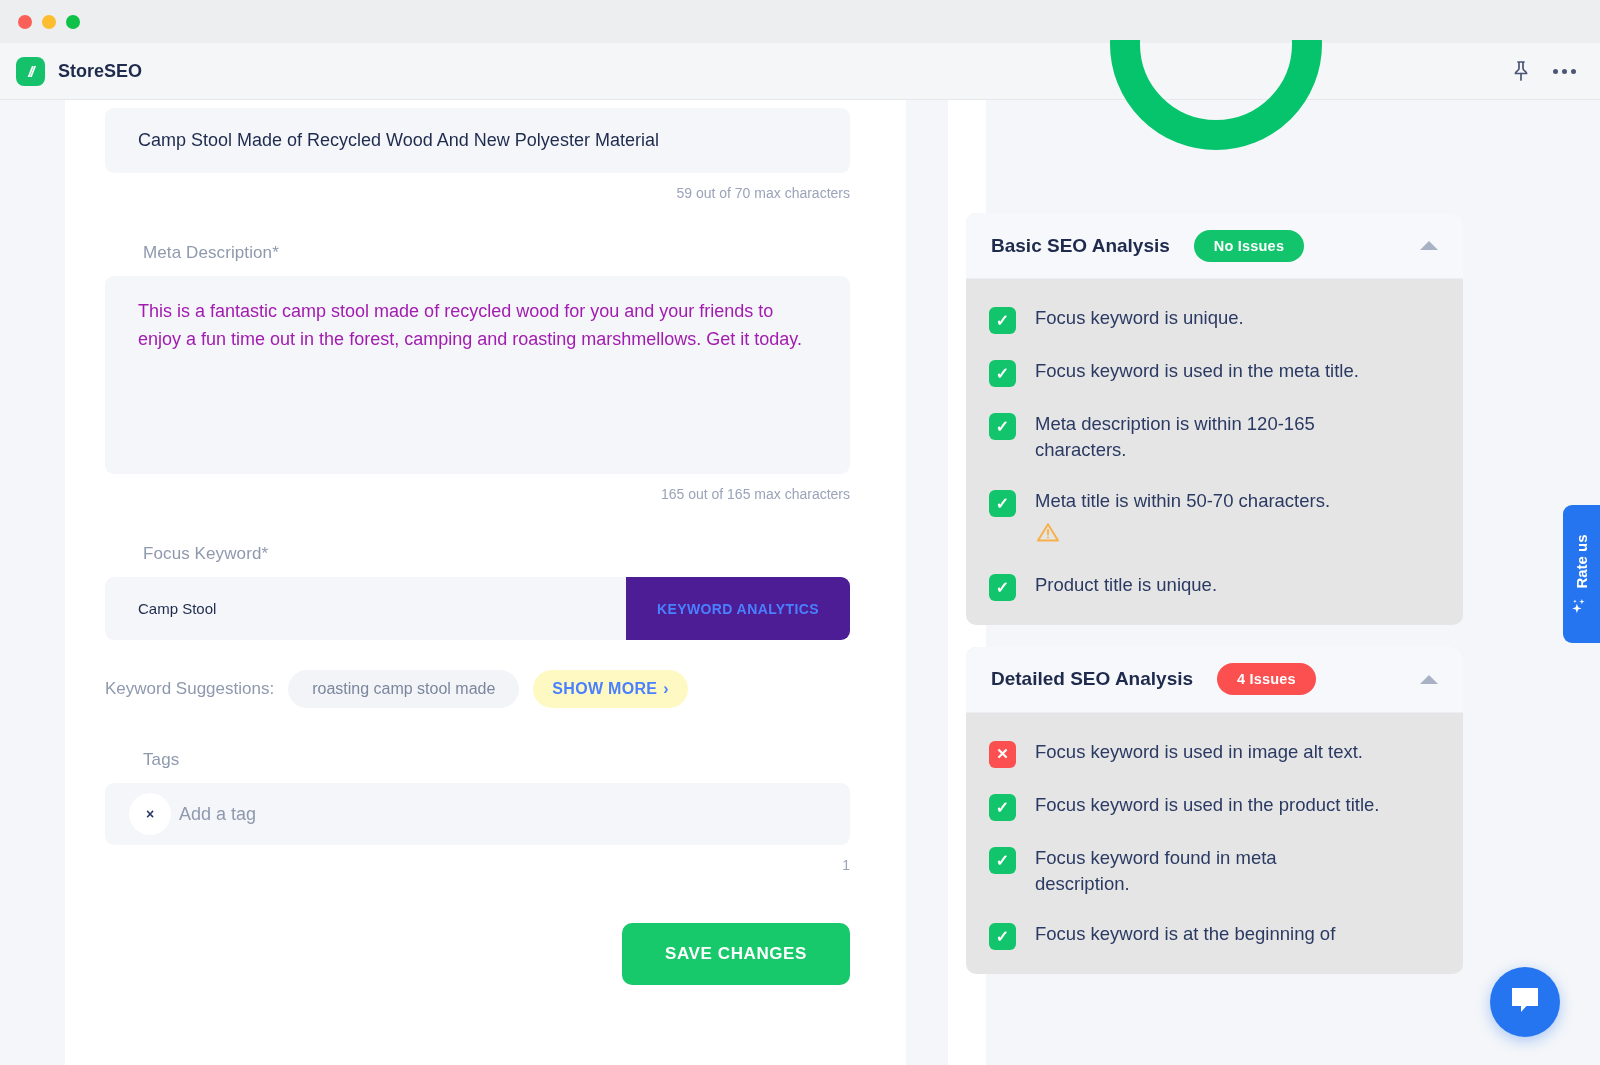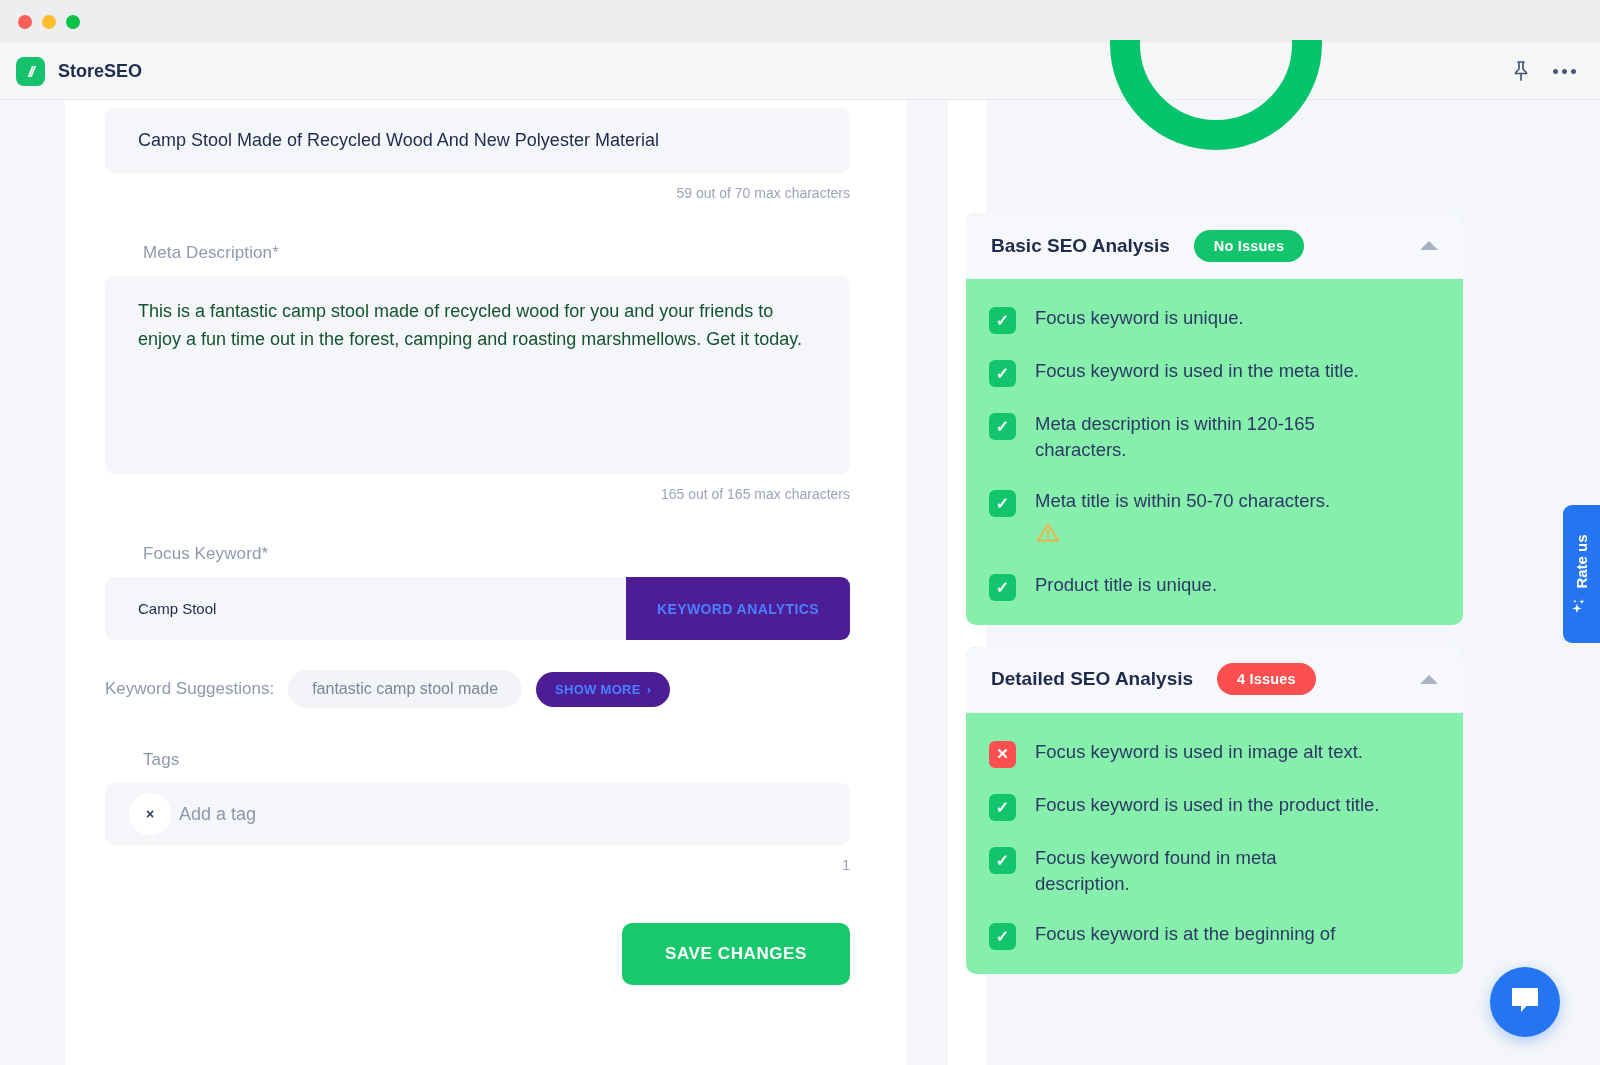--- a/index.html
+++ b/index.html
@@ -72,43 +72,43 @@
   .input-box {
     background: #f4f6fa; border-radius: 9px; padding: 20px 33px;
     font-size: 18px; color: #1f2b4d;
   }
   .title-input { padding: 22px 33px; }
   .counter {
     text-align: right; font-size: 14px; color: #9aa3b8; margin-top: 12px;
   }
   .textarea-box {
     background: #f4f6fa; border-radius: 9px; padding: 22px 33px;
-    height: 198px; font-size: 18px; color: #14532d; line-height: 1.55;
+    height: 198px; font-size: 18px; color: #a21caf; line-height: 1.55;
   }
   .section-gap { height: 42px; }
 
   .kw-row { display: flex; border-radius: 9px; overflow: hidden; }
   .kw-input {
     flex: 1; background: #f4f6fa; padding: 23px 33px; font-size: 15px; color: #1f2b4d;
   }
   .kw-analytics {
     width: 224px; background: #4c1d95; color: #4a80ff;
     display: flex; align-items: center; justify-content: center;
     font-size: 14px; font-weight: 700; letter-spacing: .4px; cursor: pointer;
   }
 
   .suggest-row { display: flex; align-items: center; gap: 14px; margin-top: 30px; }
   .suggest-label { font-size: 17px; color: #8f99ae; }
   .chip {
     background: #f2f4f8; border-radius: 19px; padding: 10px 24px;
     font-size: 16px; color: #7b869c;
   }
   .chip-more {
-    background: #4c1d95; border-radius: 19px; padding: 10px 19px;
-    font-size: 13px; font-weight: 700; color: #4a80ff; letter-spacing: .3px;
+    background: #fef9c3; border-radius: 19px; padding: 10px 19px;
+    font-size: 16px; font-weight: 700; color: #4a80ff; letter-spacing: .3px;
     cursor: pointer; display: flex; align-items: center; gap: 6px;
   }
 
   .tags-box {
     background: #f4f6fa; border-radius: 9px; height: 62px;
     display: flex; align-items: center; padding: 0 24px; gap: 8px;
   }
   .tag-remove {
     width: 42px; height: 42px; border-radius: 50%; background: #ffffff;
     display: flex; align-items: center; justify-content: center;
@@ -131,21 +131,21 @@
   .gauge-wrap {
     position: absolute; left: 1110px; top: -60px;
     width: 212px; height: 110px; overflow: hidden;
   }
   .gauge {
     width: 212px; height: 212px; border-radius: 50%;
     border: 30px solid #05c46b; background: transparent;
     margin-top: -102px;
   }
 
-  .panel { border-radius: 10px; overflow: hidden; background: #86efac; }
+  .panel { border-radius: 10px; overflow: hidden; background: #e5e5e5; }
   .panel + .panel { margin-top: 22px; }
   .panel-head {
     display: flex; align-items: center; height: 66px; padding: 0 25px;
     background: #f7f8fb; border-bottom: 1px solid #eceef3;
   }
   .panel-title { font-size: 19px; color: #1f2b4d; font-weight: 600; }
   .badge {
     margin-left: 24px; border-radius: 16px; padding: 8px 20px;
     font-size: 14.5px; font-weight: 700; color: #fff; letter-spacing: .2px;
   }
@@ -248,21 +248,21 @@
     <div class="section-gap"></div>
 
     <div class="field-label">Focus Keyword*</div>
     <div class="kw-row">
       <div class="kw-input">Camp Stool</div>
       <div class="kw-analytics">KEYWORD ANALYTICS</div>
     </div>
 
     <div class="suggest-row">
       <div class="suggest-label">Keyword Suggestions:</div>
-      <div class="chip">fantastic camp stool made</div>
+      <div class="chip">roasting camp stool made</div>
       <div class="chip-more">
         <span>SHOW MORE</span>
         <span>›</span>
       </div>
     </div>
 
     <div class="section-gap"></div>
 
     <div class="field-label">Tags</div>
     <div class="tags-box">

